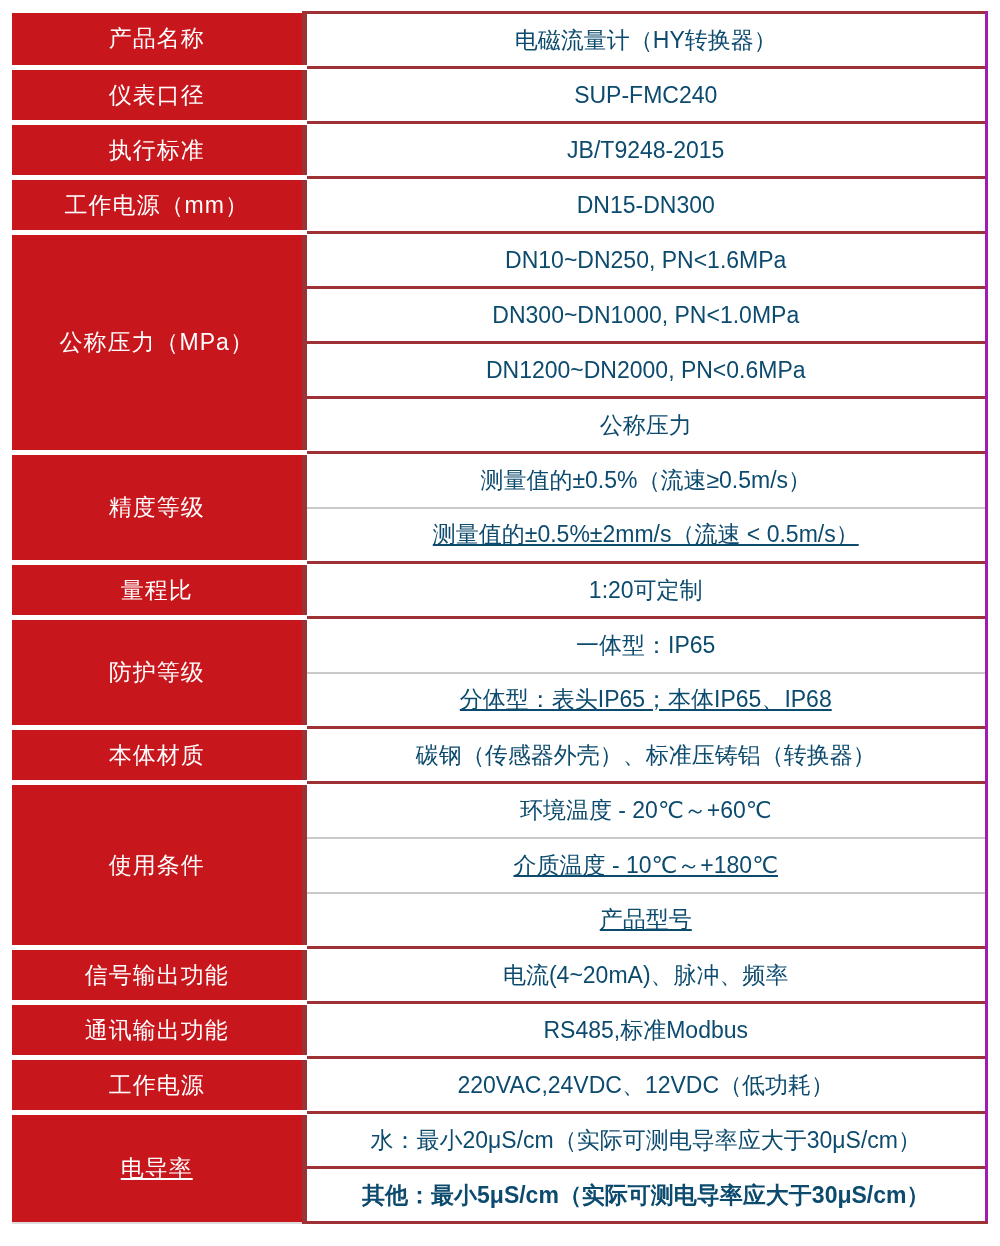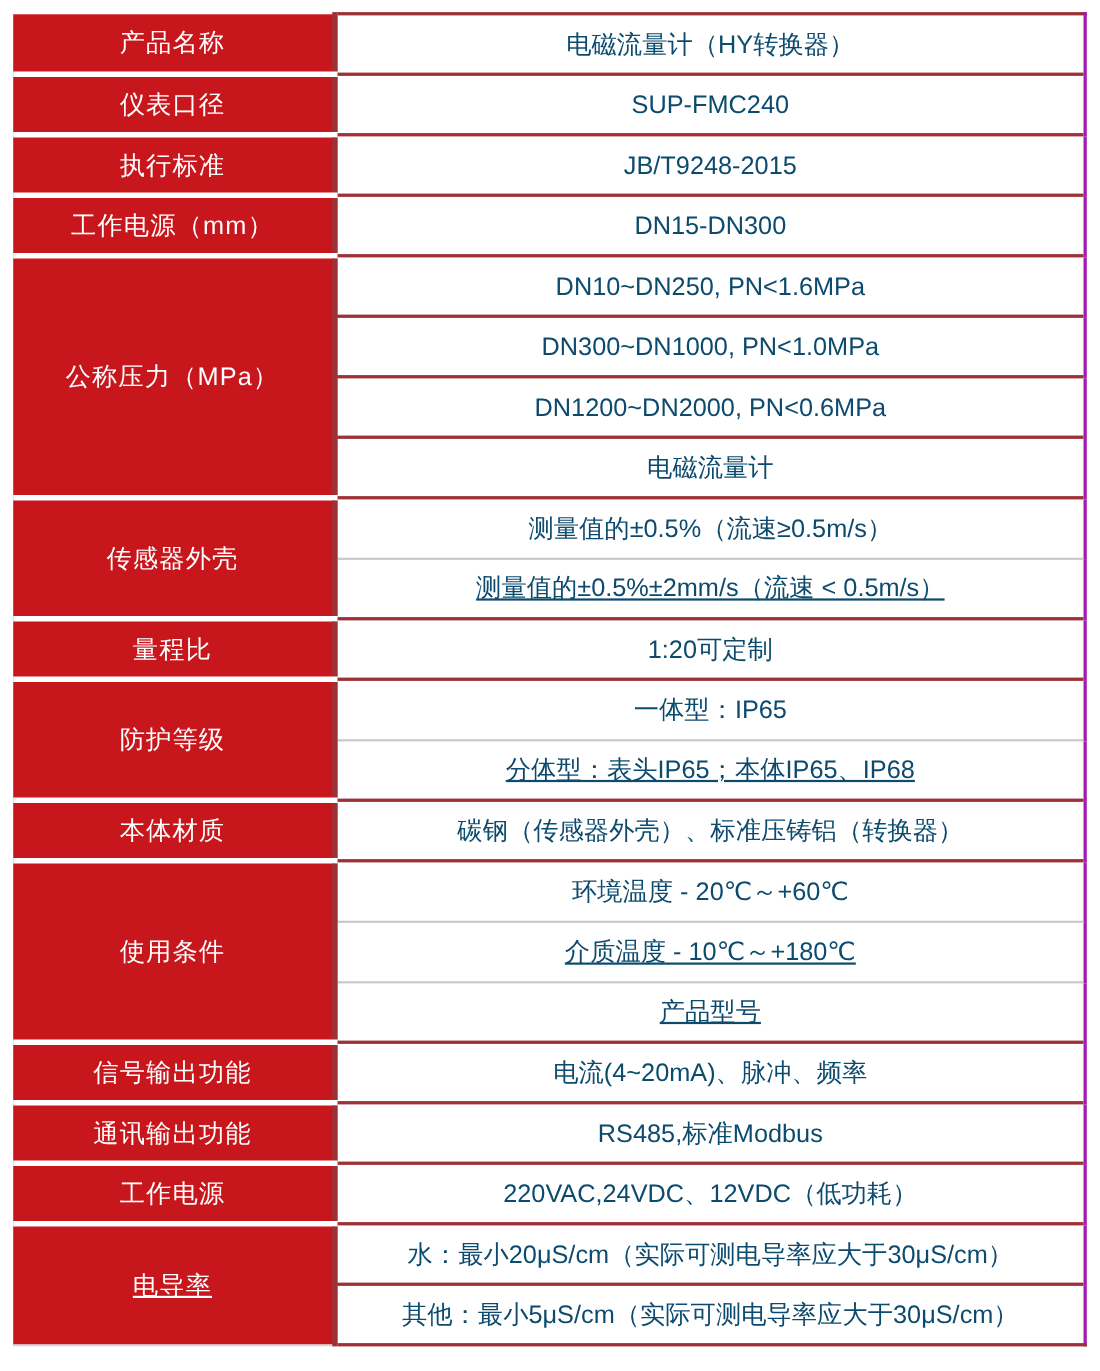--- a/index.html
+++ b/index.html
@@ -39,21 +39,21 @@
     text-decoration: underline;
   }
   .value-cell {
     background: #ffffff;
     color: #0c4a6e;
     font-size: 23px;
     border-right: 3px solid #a21caf;
   }
   .sep-maroon { border-top: 3px solid #9d3136; }
   .sep-gray   { border-top: 2px solid #c9c9c9; text-decoration: underline; }
-  .bottom-edge { border-bottom: 3px solid #9d3136; }
+  .bottom-edge { border-bottom: 3px solid #9d3136; font-weight: bold; }
 </style>
 </head>
 <body>
 
 <div class="page">
   <table class="spec">
     <colgroup>
       <col style="width:292px">
       <col>
     </colgroup>
@@ -78,24 +78,24 @@
           <td class="label-cell" rowspan="4">公称压力（MPa）</td>
           <td class="value-cell sep-maroon">DN10~DN250, PN&lt;1.6MPa</td>
         </tr>
         <tr class="spec-row">
           <td class="value-cell sep-maroon">DN300~DN1000, PN&lt;1.0MPa</td>
         </tr>
         <tr class="spec-row">
           <td class="value-cell sep-maroon">DN1200~DN2000, PN&lt;0.6MPa</td>
         </tr>
         <tr class="spec-row">
-          <td class="value-cell sep-maroon">电磁流量计</td>
+          <td class="value-cell sep-maroon">公称压力</td>
         </tr>
         <tr class="spec-row">
-          <td class="label-cell" rowspan="2">传感器外壳</td>
+          <td class="label-cell" rowspan="2">精度等级</td>
           <td class="value-cell sep-maroon">测量值的±0.5%（流速≥0.5m/s）</td>
         </tr>
         <tr class="spec-row">
           <td class="value-cell sep-gray">测量值的±0.5%±2mm/s（流速 &lt; 0.5m/s）</td>
         </tr>
         <tr class="spec-row">
           <td class="label-cell" rowspan="1">量程比</td>
           <td class="value-cell sep-maroon">1:20可定制</td>
         </tr>
         <tr class="spec-row">

